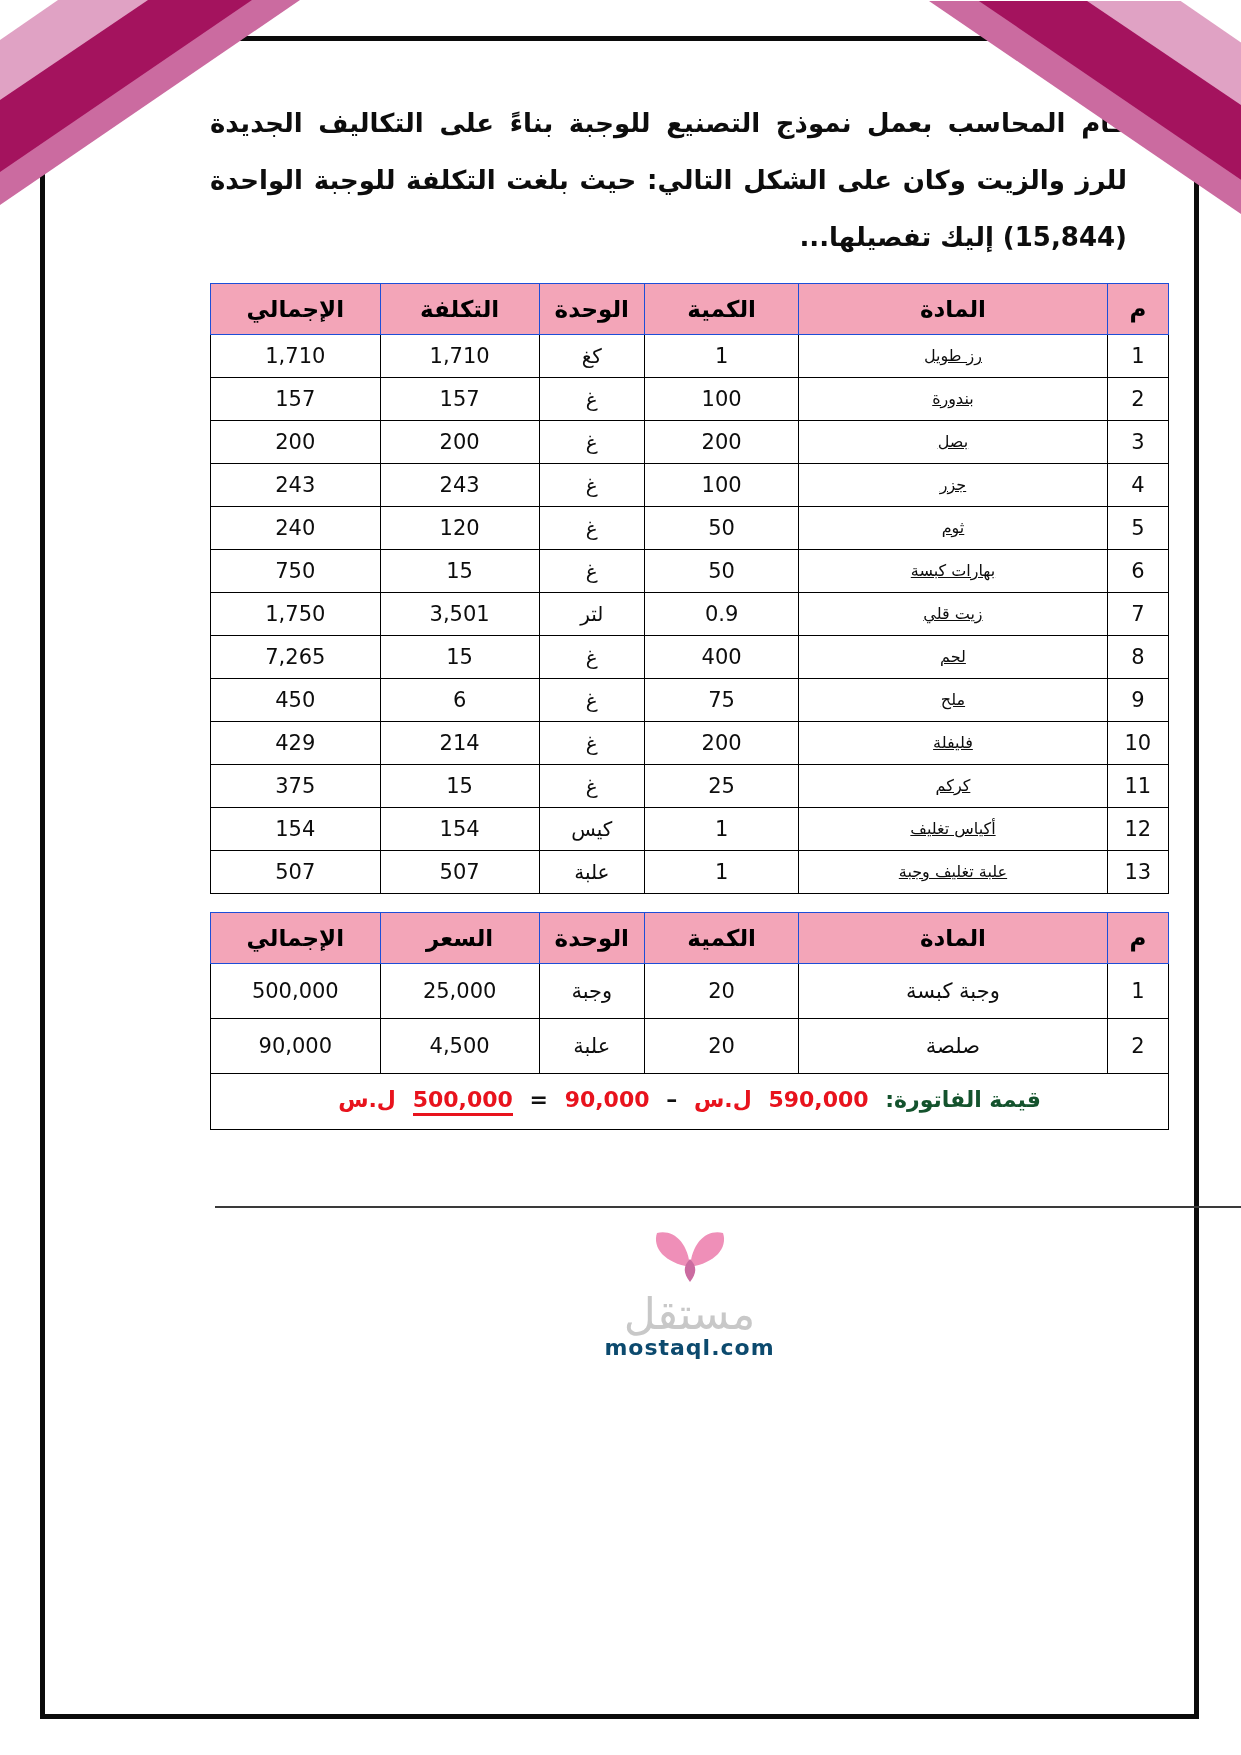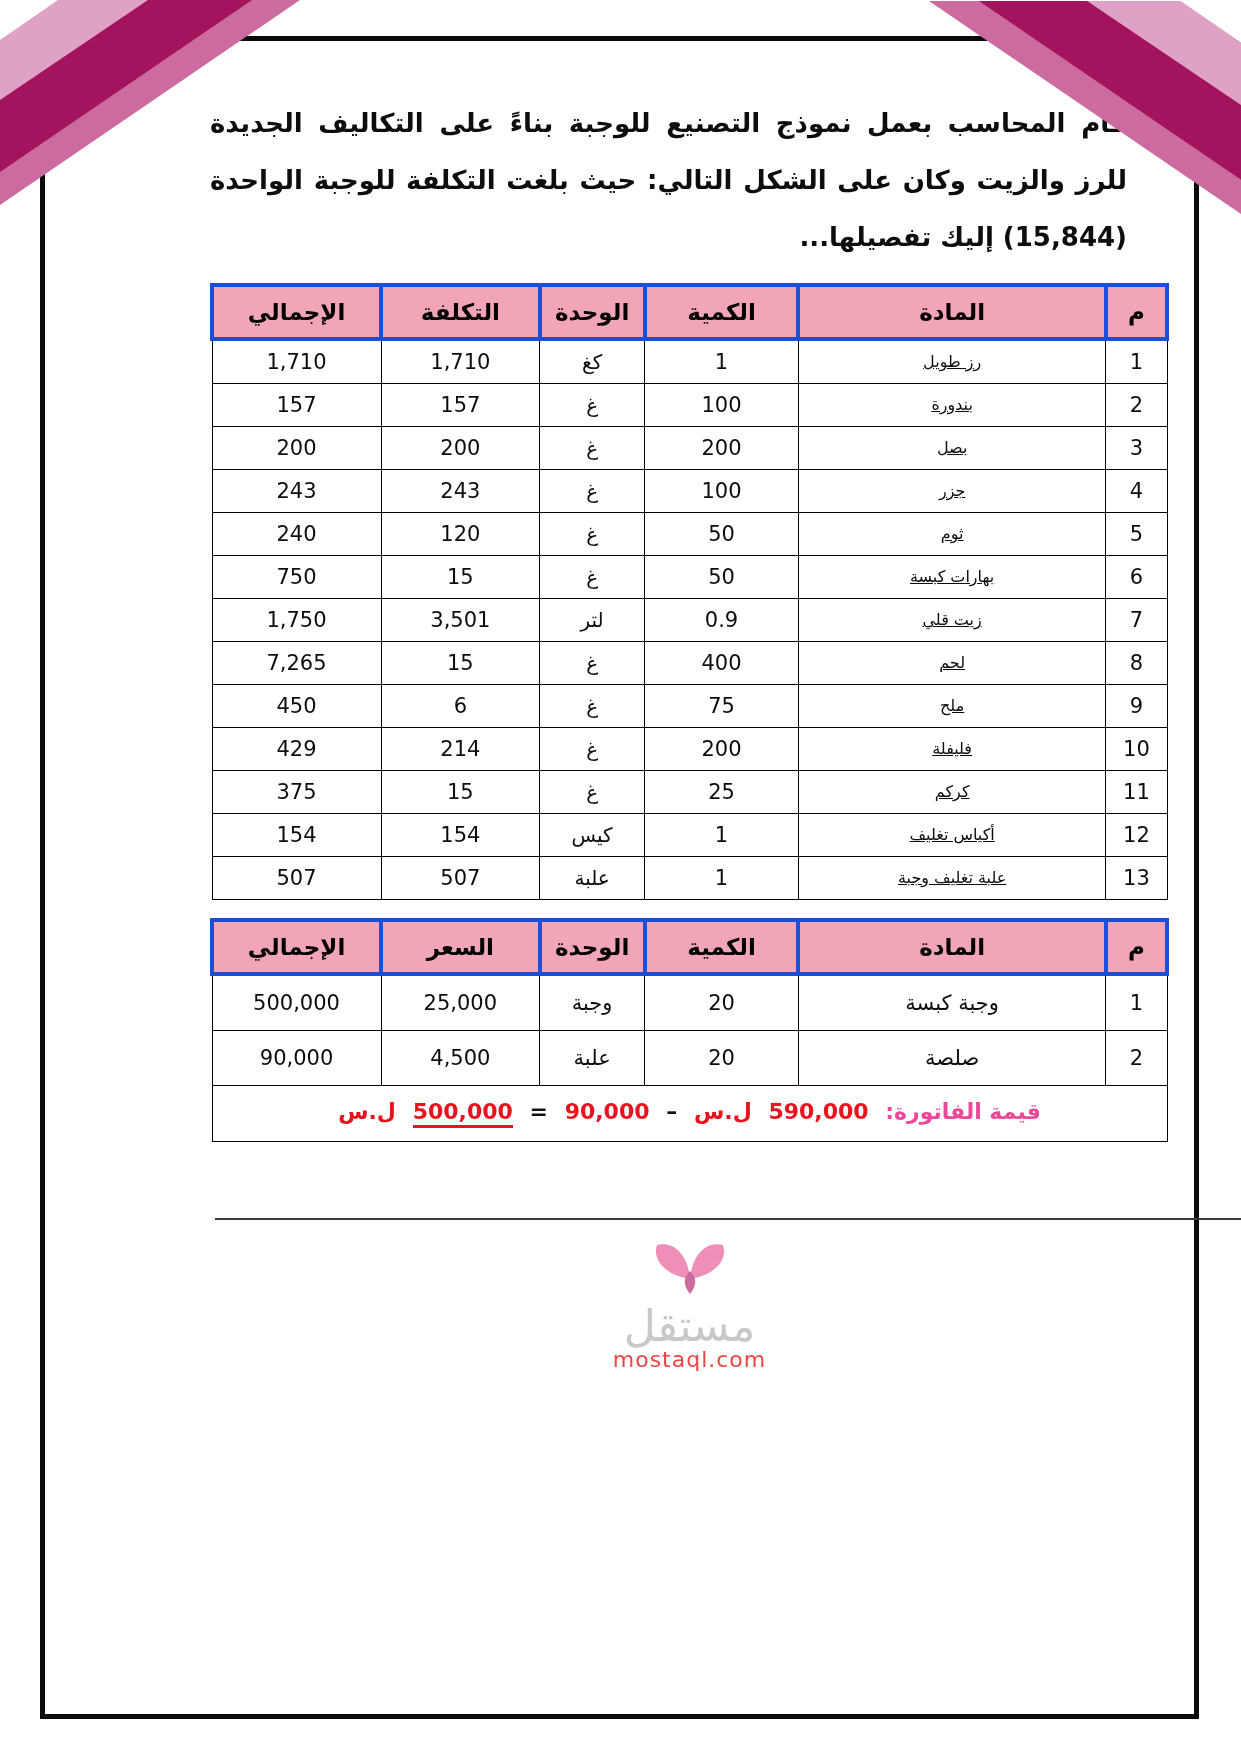--- a/index.html
+++ b/index.html
@@ -22,39 +22,39 @@
   }
   .content{direction:rtl;width:959px;margin:54px 25px 0 0; margin-left:165px;}
   
   .bullet-para{display:flex;gap:14px;padding-right:18px;margin:0;}
   .bullet{flex:0 0 auto;width:10px;height:10px;border-radius:50%;background:#000;margin-top:22px;}
   .ptext{flex:1;margin:0;font-size:26px;font-weight:700;line-height:2.2;text-align:justify;color:#0d0d0d;}
   .booking{margin-top:20px;}
   
   .tbl{width:100%;border-collapse:collapse;direction:rtl;margin-top:16px;table-layout:fixed;}
   .tbl th{
-    background:var(--header-pink);border:4px solid #1d4ed8;
+    background:var(--header-pink);border:1px solid #1d4ed8;
     font-size:23px;font-weight:700;padding:12px 6px;color:#000;text-align:center;
   }
   .tbl td{border:1px solid #000;text-align:center;font-size:21px;padding:9px 6px;color:#0d0d0d;vertical-align:middle;}
   .t1 td.c1{font-size:16px;text-decoration:underline;}
   .t1 td.c3{font-size:20px;margin-left:11px;}
   .t2{margin-top:18px;}
   .t2 td{padding:15px 6px;}
   .formula-cell{padding:13px 6px !important;text-align:center;}
   .tok{display:inline-block;margin:0 5px;font-weight:700;font-size:22px;}
   .tok.red{color:var(--formula-red);}
   .tok.dark{color:#111;}
-  .tok.label{color:#ec4899;font-size:22px;}
+  .tok.label{color:#14532d;font-size:22px;}
   .tok.underline{border-bottom:3px solid var(--formula-red);padding-bottom:1px;}
   
   .divider{height:0;border-top:2px solid #3a3a3a;margin:76px -130px 0 5px;}
   .logo-wrap{text-align:center;margin-top:14px;}
   .wm-brand{text-align:center;font-size:44px;font-weight:400;color:var(--watermark-gray);margin-top:0;}
-  .wm-site{text-align:center;font-size:22px;color:#ef4444;letter-spacing:1px;margin-top:-4px;direction:ltr;}
+  .wm-site{text-align:center;font-size:22px;color:#0c4a6e;letter-spacing:1px;margin-top:-4px;direction:ltr;font-weight:bold;}
   
   .corner{position:absolute;top:0;z-index:5;pointer-events:none;}
   .corner-left{left:0;}
   .corner-right{right:0;transform:scaleX(-1);}
 </style>
 </head>
 <body>
 
 <div class="page">
 

